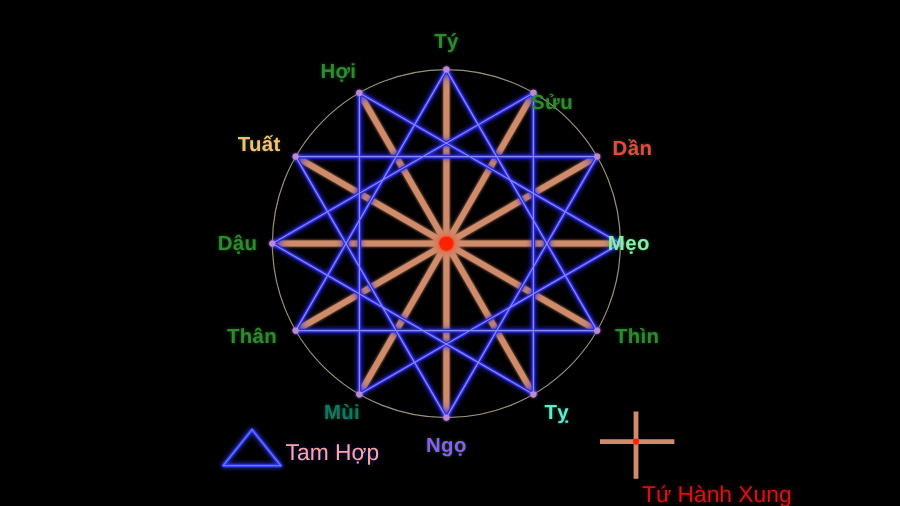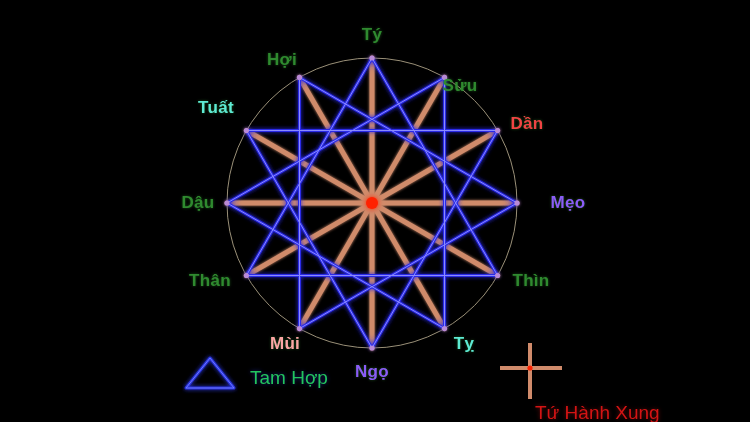--- a/index.html
+++ b/index.html
@@ -53,23 +53,23 @@
     top: 340px;
   }
   .legend-label {
     font-family: "Liberation Sans", sans-serif;
     font-size: 19px;
     font-weight: normal;
     white-space: nowrap;
     margin-top: 32px;
   }
   #tamhop-label {
-    color: #22c55e;
+    color: #fca5a5;
     text-shadow: 0 0 4px rgba(50,60,240,0.5);
-    margin-left: 12px;
+    margin-left: 0;
     margin-top: 10px;
   }
   #tuhanhxung-label {
     color: #d41414;
     text-shadow: 0 0 4px rgba(220,30,30,0.45);
     position: absolute;
     left: 40px;
     top: 30px;
   }
   .legend-icon {
@@ -145,28 +145,28 @@
         <circle cx="299.49999999999994" cy="77.42631645125644" r="2.6" fill="#b98ad8"></circle>
       </g>
 
     <circle id="center-dot" cx="372" cy="203" r="6" fill="#ff2200" filter="url(#dotGlow)"></circle>
   </svg>
 
   <div id="labels-layer">
       <div class="zodiac-label" style="left: 372px; top: 35px; color: rgb(47, 138, 47);">Tý</div>
       <div class="zodiac-label" style="left: 460px; top: 58px; color: rgb(47, 138, 47); margin-top: 28px;">Sửu</div>
       <div class="zodiac-label" style="left: 527px; top: 124px; color: #ef4444;">Dần</div>
-      <div class="zodiac-label" style="left: 568px; top: 203px; color: #8b5cf6;">Mẹo</div>
+      <div class="zodiac-label" style="left: 524px; top: 203px; color: #86efac;">Mẹo</div>
       <div class="zodiac-label" style="left: 531px; top: 281px; color: rgb(47, 138, 47);">Thìn</div>
       <div class="zodiac-label" style="left: 464px; top: 344px; color: #5eead4;">Tỵ</div>
       <div class="zodiac-label" style="left: 372px; top: 372px; color: #8b5cf6;">Ngọ</div>
-      <div class="zodiac-label" style="left: 285px; top: 344px; color: #fca5a5;">Mùi</div>
+      <div class="zodiac-label" style="left: 285px; top: 344px; color: #0f766e;">Mùi</div>
       <div class="zodiac-label" style="left: 210px; top: 281px; color: rgb(47, 138, 47);">Thân</div>
       <div class="zodiac-label" style="left: 198px; top: 203px; color: rgb(47, 138, 47);">Dậu</div>
-      <div class="zodiac-label" style="left: 216px; top: 108px; color: #5eead4;">Tuất</div>
+      <div class="zodiac-label" style="left: 216px; top: 121px; color: #fdba74;">Tuất</div>
       <div class="zodiac-label" style="left: 282px; top: 60px; color: rgb(47, 138, 47);">Hợi</div>
     </div>
 
   <div class="legend-item" id="legend-tamhop">
     <svg class="legend-icon" width="56" height="42" viewBox="0 0 56 42">
       <polygon points="28,6 52,36 4,36" fill="none" stroke="#2b35e0" stroke-width="3" stroke-linejoin="round" filter="url(#blueGlow)"></polygon>
       <polygon points="28,6 52,36 4,36" fill="none" stroke="#6f79ff" stroke-width="1" stroke-linejoin="round"></polygon>
     </svg>
     <span class="legend-label" id="tamhop-label">Tam Hợp</span>
   </div>

